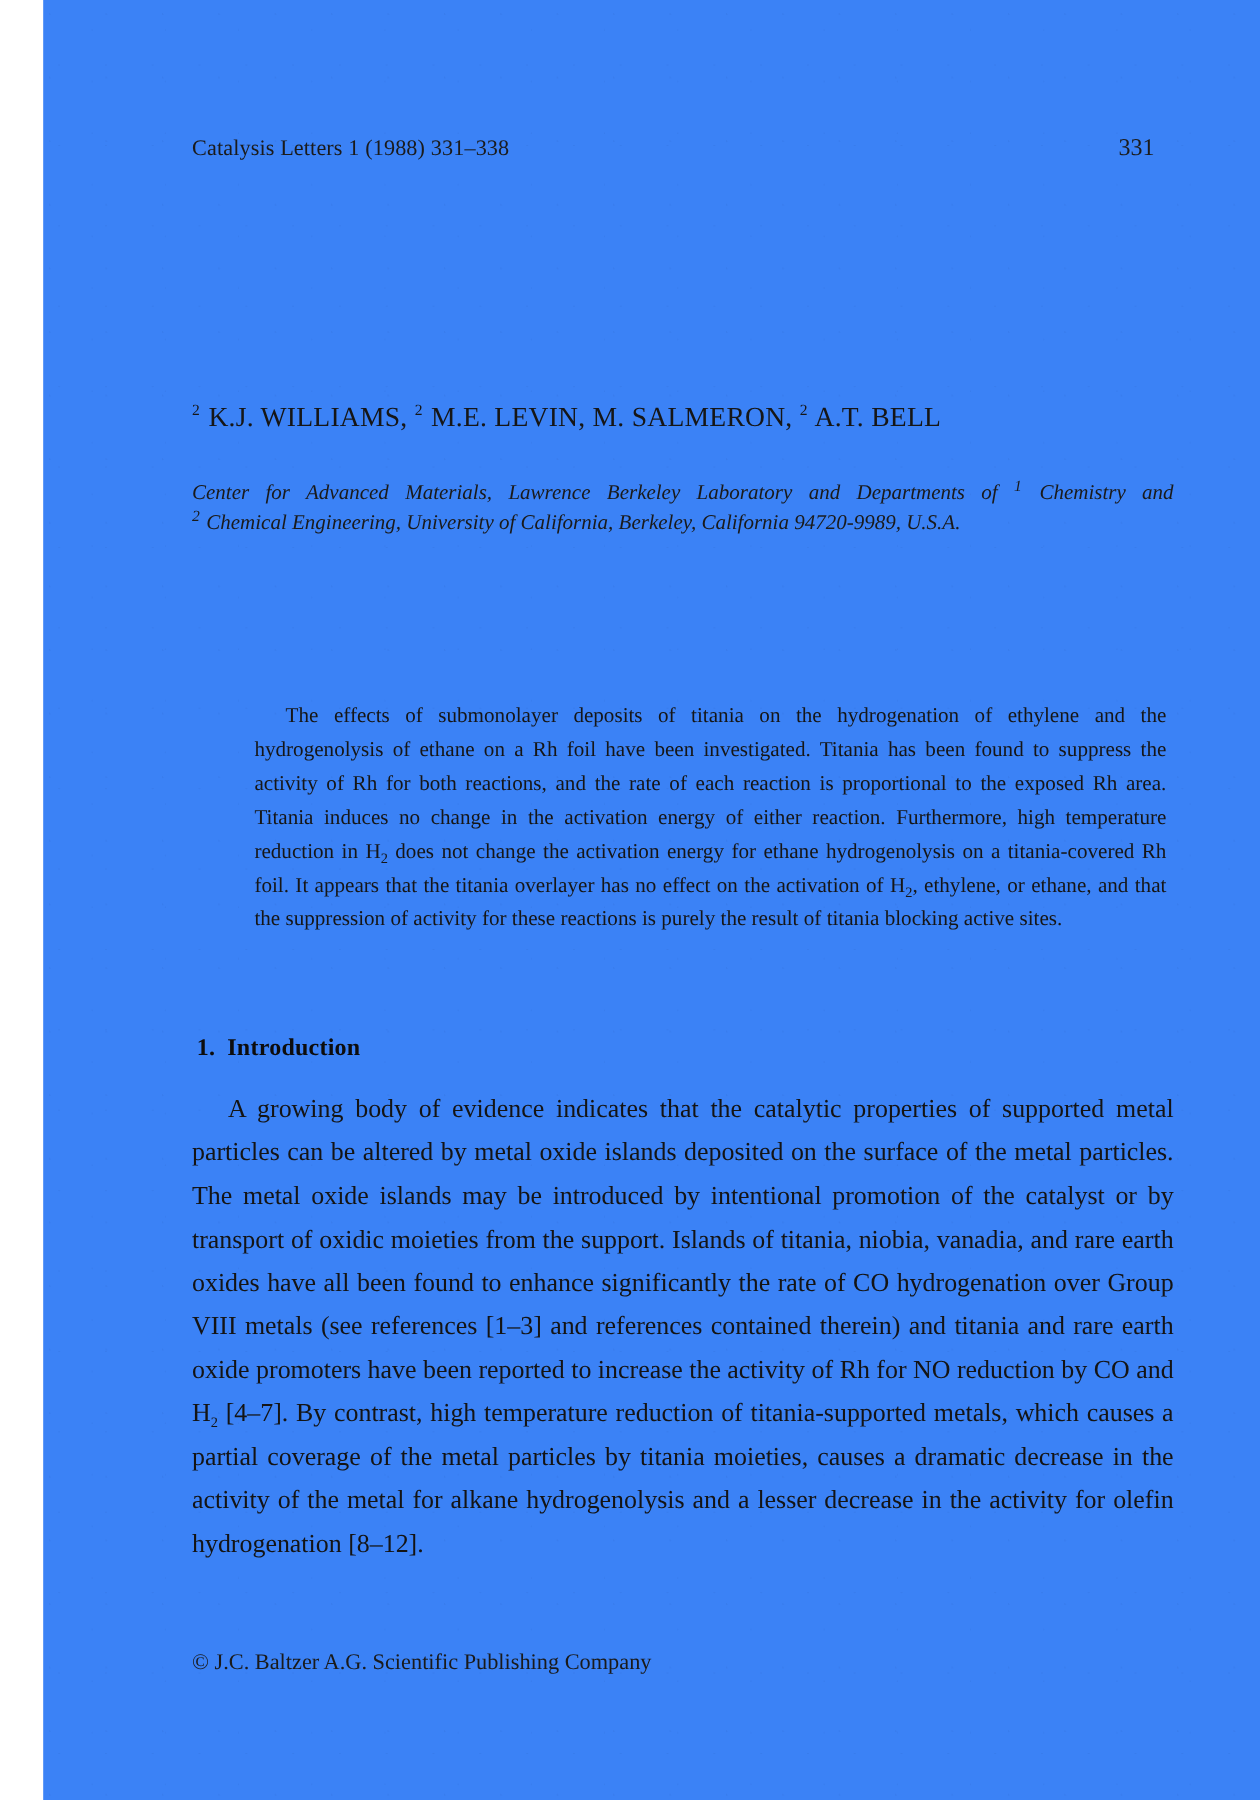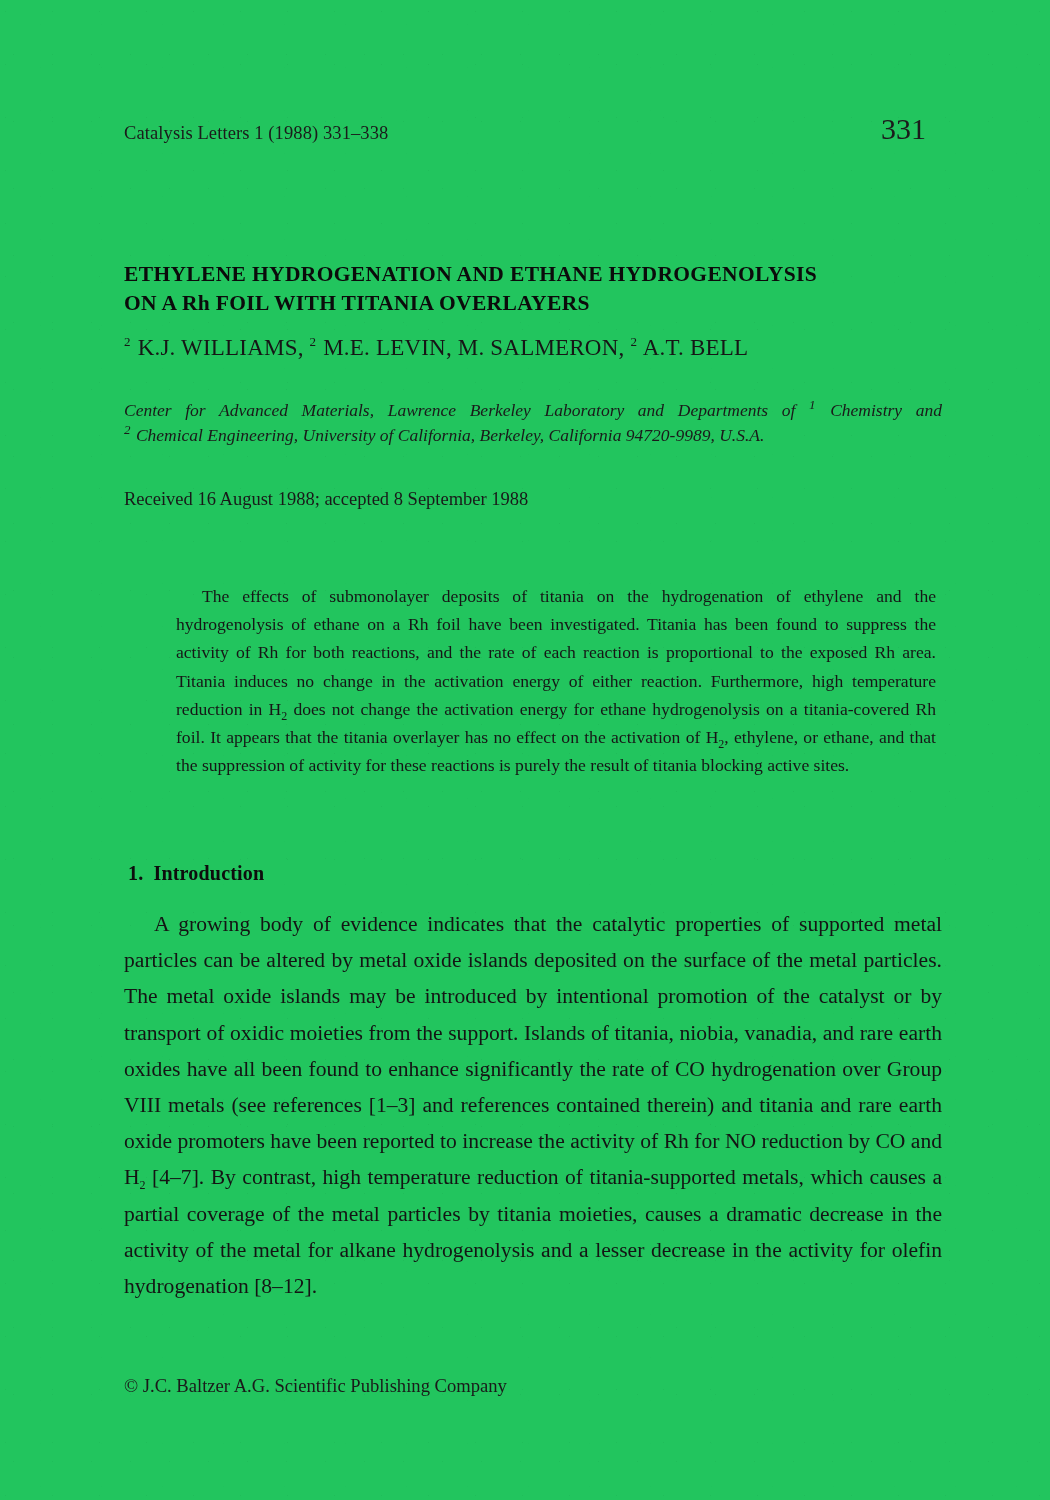--- a/index.html
+++ b/index.html
@@ -14,40 +14,41 @@
     position: relative;
     overflow: hidden;
     font-family: "Liberation Serif", "DejaVu Serif", serif;
     color: #131313;
     -webkit-font-smoothing: antialiased;
   }
 
   .page {
     position: absolute;
     inset: 0;
-    background: #22c55e;
+    background: #3b82f6;
+    margin-left: 36px;
   }
 
   
   .running-head {
     position: absolute;
     left: 124px;
     top: 112px;
     width: 802px;
     display: flex;
     align-items: baseline;
     justify-content: space-between;
   }
   .journal-ref {
     font-size: 18.5px;
     letter-spacing: 0.1px;
     color: #1b1b1b;
   }
   .folio {
-    font-size: 30px;
+    font-size: 20px;
     color: #1b1b1b;
   }
 
   
   .article-title {
     position: absolute;
     left: 124px;
     top: 246px;
     width: 820px;
     font-weight: bold;
@@ -170,35 +171,30 @@
 </head>
 <body>
 
 <div class="page">
 
   <div class="running-head">
     <span class="journal-ref">Catalysis Letters 1 (1988) 331–338</span>
     <span class="folio">331</span>
   </div>
 
-  <h1 class="article-title">
-    <span class="tline">ETHYLENE HYDROGENATION AND ETHANE HYDROGENOLYSIS</span>
-    <span class="tline">ON A Rh FOIL WITH TITANIA OVERLAYERS</span>
-  </h1>
 
   <div class="authors">
     <span class="aline"><sup class="aff">2</sup><span> K.J. WILLIAMS, </span><sup class="aff">2</sup><span> M.E. LEVIN, M. SALMERON, </span><sup class="aff">2</sup><span> A.T. BELL</span></span>
   </div>
 
   <div class="affiliation">
     <span class="affline l1"><span>Center for Advanced Materials, Lawrence Berkeley Laboratory and Departments of </span><sup class="aff">1</sup><span> Chemistry and</span></span>
     <span class="affline"><sup class="aff">2</sup><span> Chemical Engineering, University of California, Berkeley, California 94720-9989, U.S.A.</span></span>
   </div>
 
-  <div class="dates">Received 16 August 1988; accepted 8 September 1988</div>
 
   <div class="abstract">
     <p><span>The effects of submonolayer deposits of titania on the hydrogenation of ethylene and the hydrogenolysis of ethane on a Rh foil have been investigated. Titania has been found to suppress the activity of Rh for both reactions, and the rate of each reaction is proportional to the exposed Rh area. Titania induces no change in the activation energy of either reaction. Furthermore, high temperature reduction in H</span><sub class="chem">2</sub><span> does not change the activation energy for ethane hydrogenolysis on a titania-covered Rh foil. It appears that the titania overlayer has no effect on the activation of H</span><sub class="chem">2</sub><span>, ethylene, or ethane, and that the suppression of activity for these reactions is purely the result of titania blocking active sites.</span></p>
   </div>
 
   <h2 class="section-heading">
     <span class="secnum">1.</span><span>Introduction</span>
   </h2>
 
   <div class="body-text">

